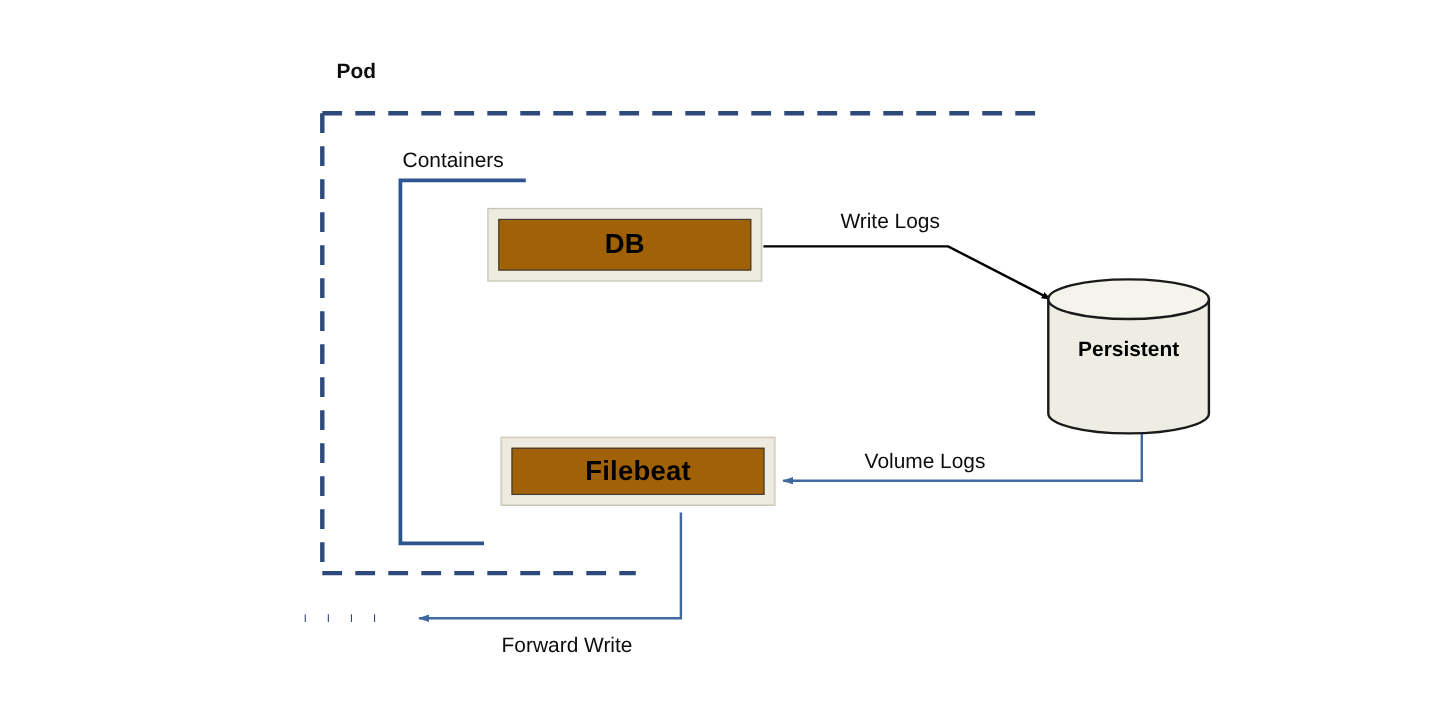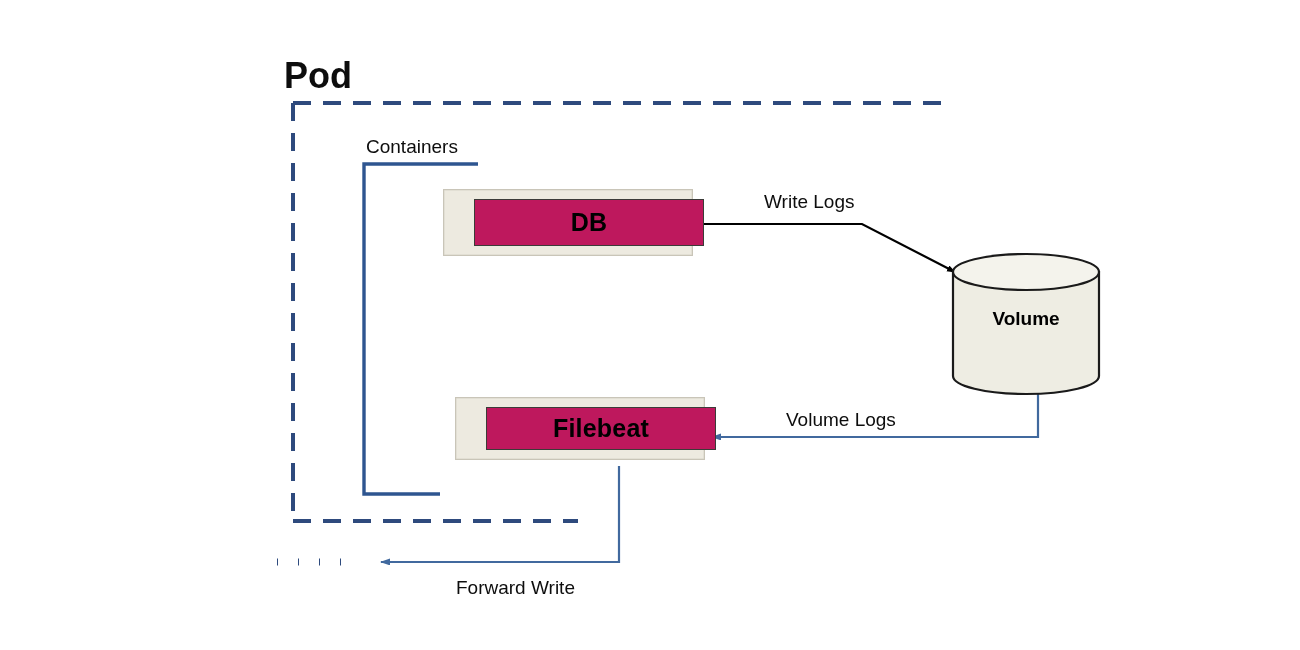--- a/index.html
+++ b/index.html
@@ -25,23 +25,23 @@
     height: 650px;
   }
 
   
   .lbl {
     position: absolute;
     white-space: nowrap;
     color: #0d0d0d;
   }
   .pod-title {
-    left: 284px;
+    left: 306px;
     top: 55px;
-    font-size: 36px;
+    font-size: 19px;
     font-weight: bold;
     letter-spacing: 0px;
   }
   .containers-label {
     left: 366px;
     top: 136px;
     font-size: 19px;
     text-align: right;
   }
   .write-logs-label {
@@ -66,27 +66,26 @@
     position: absolute;
     background: #edeae0;
     border: 1px solid #c9c5b8;
     box-sizing: border-box;
     padding: 9px;
     box-shadow: 0 0 0 0.5px #d8d4c8 inset;
   }
   .component-box .inner {
     width: 100%;
     height: 100%;
-    background: #be185d;
+    background: #a16207;
     border: 1.6px solid #3b3b38;
     box-sizing: border-box;
     display: flex;
     align-items: center;
     justify-content: center;
-    margin-left: 21px;
   }
   .component-box .inner span {
     font-size: 25px;
     font-weight: bold;
     color: #000000;
     letter-spacing: 0.2px;
   }
   #db-box {
     left: 443px;
     top: 189px;
@@ -166,21 +165,21 @@
   </div>
 
   <div class="component-box" id="filebeat-box">
     <div class="inner">
       <span>Filebeat</span>
     </div>
   </div>
 
   <div id="pv-cylinder">
     <div class="pv-label">
-      <div>Volume</div>
+      <div>Persistent</div>
     </div>
   </div>
 
   <div class="lbl write-logs-label">Write Logs</div>
   <div class="lbl collect-logs-label">Volume Logs</div>
   <div class="lbl forward-logs-label">Forward Write</div>
 
 </div>
 
 </body></html>

